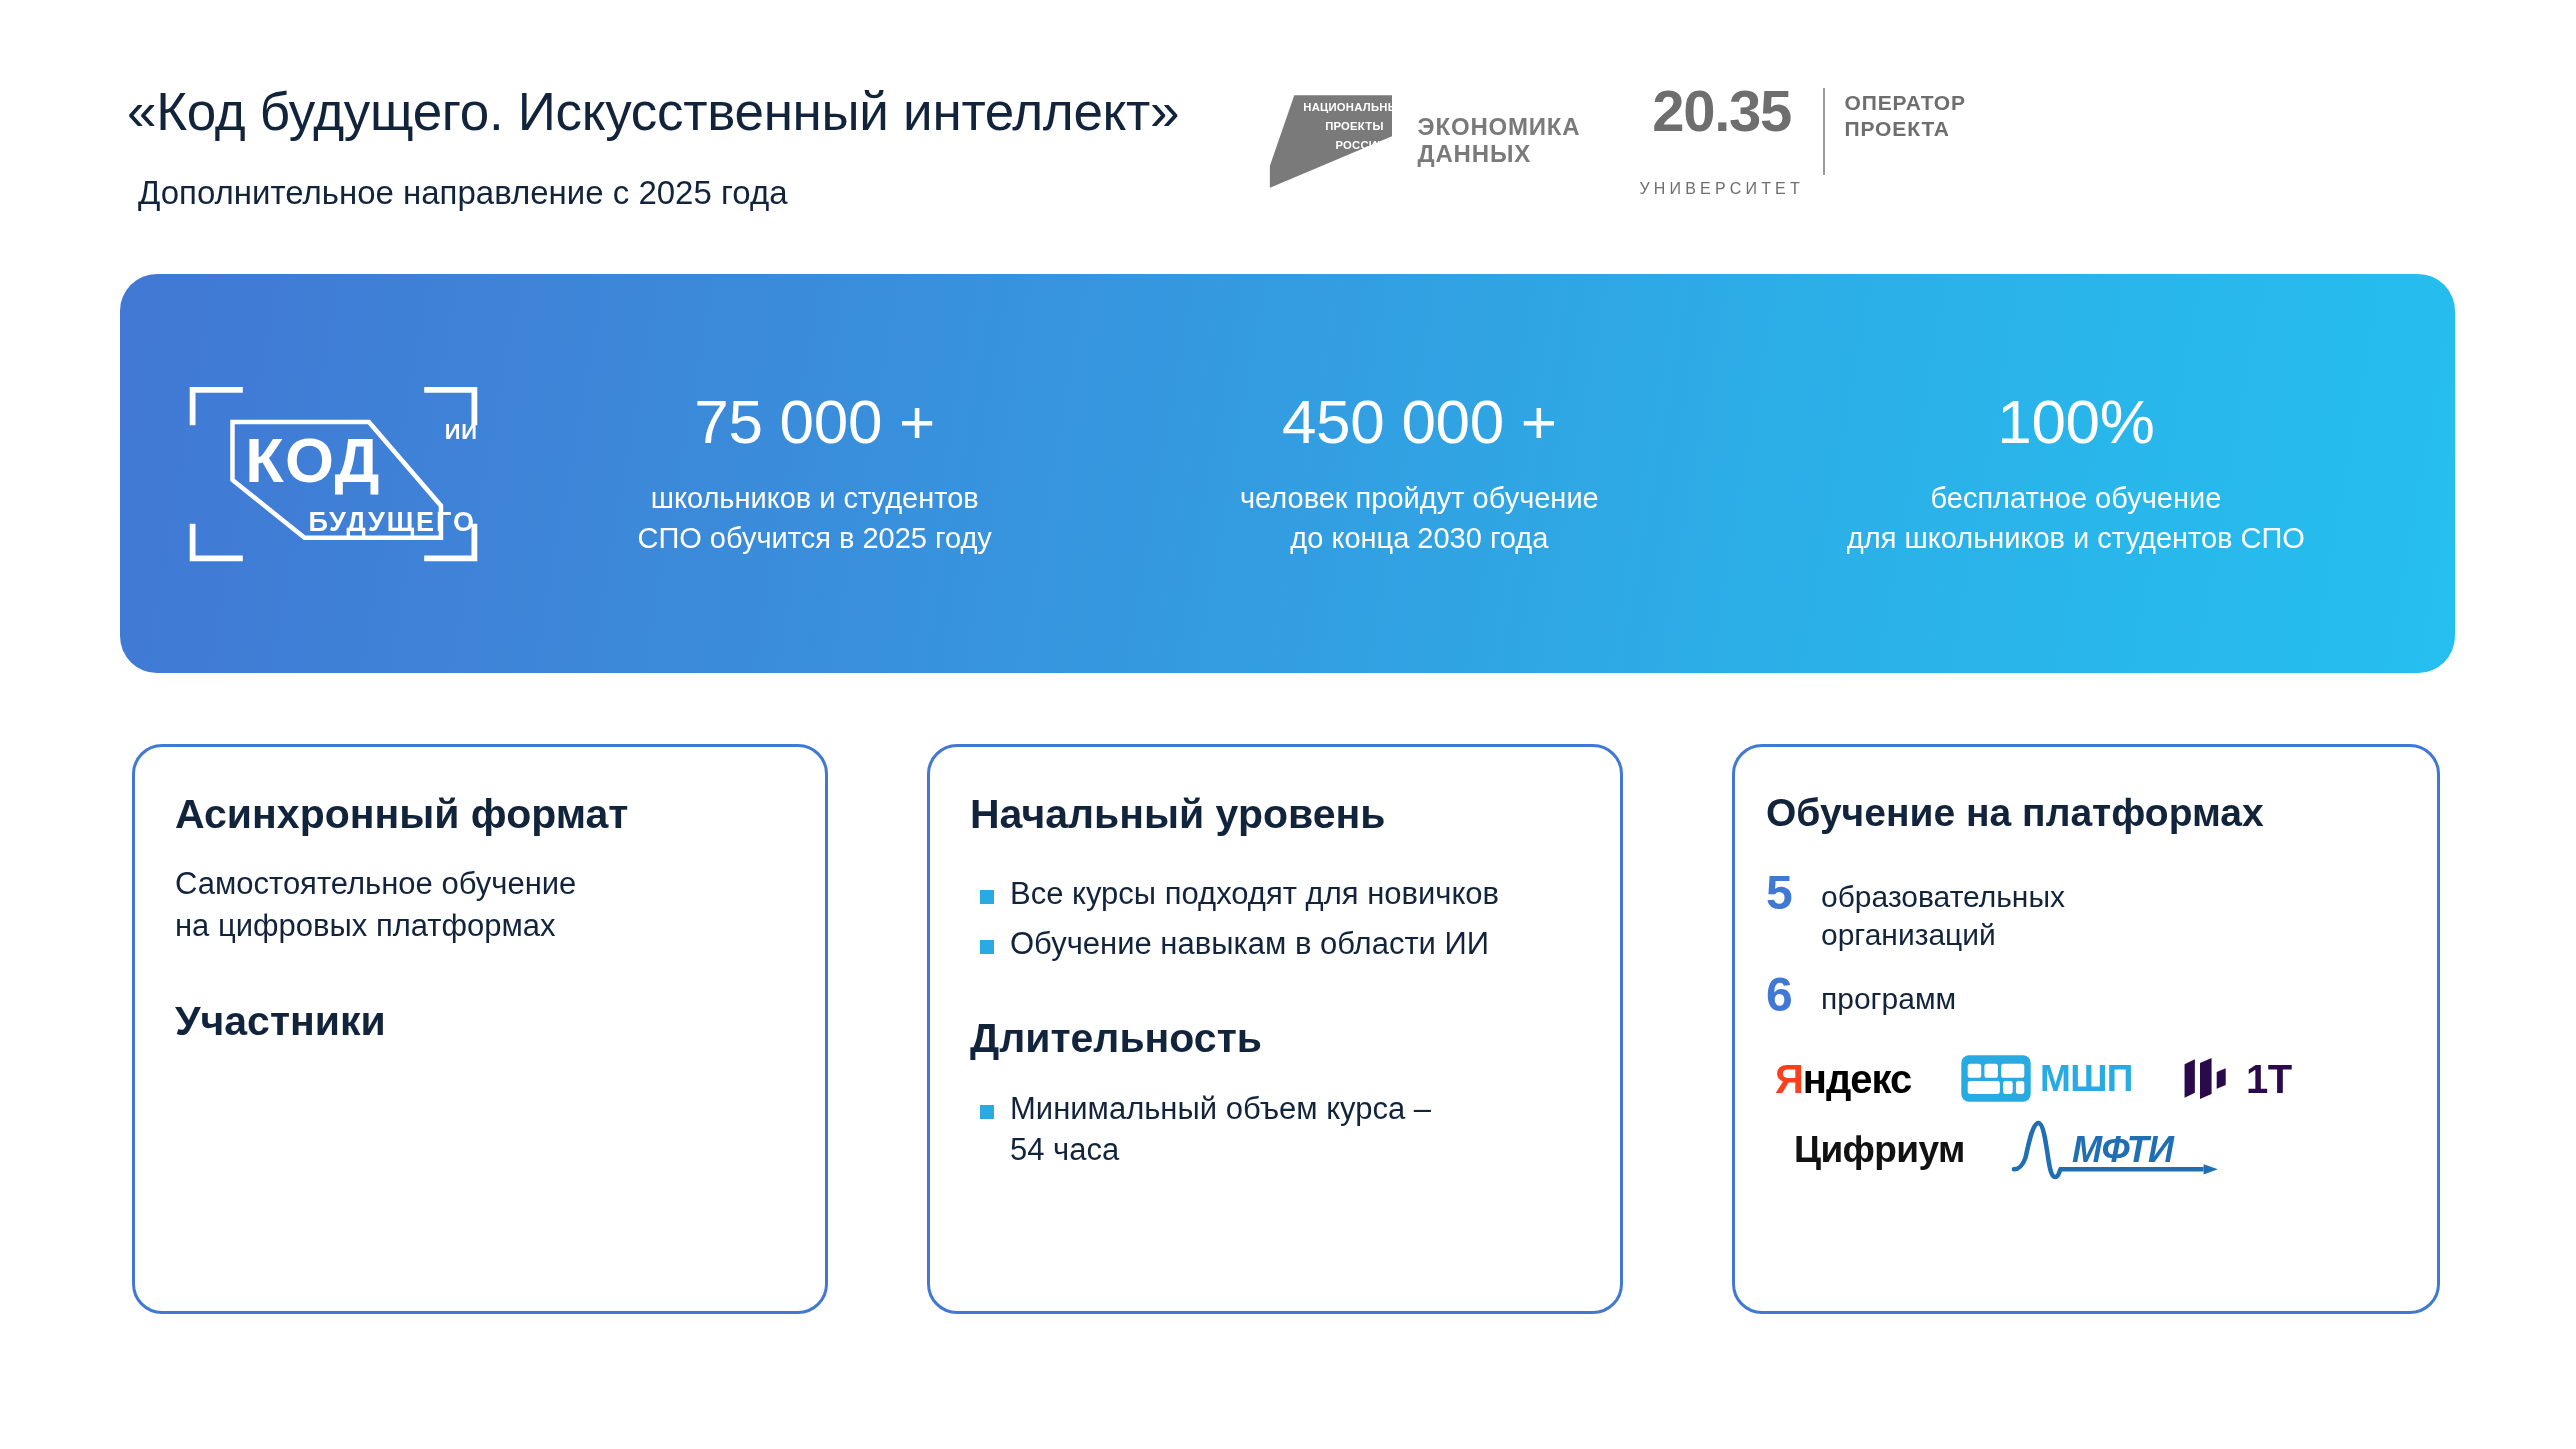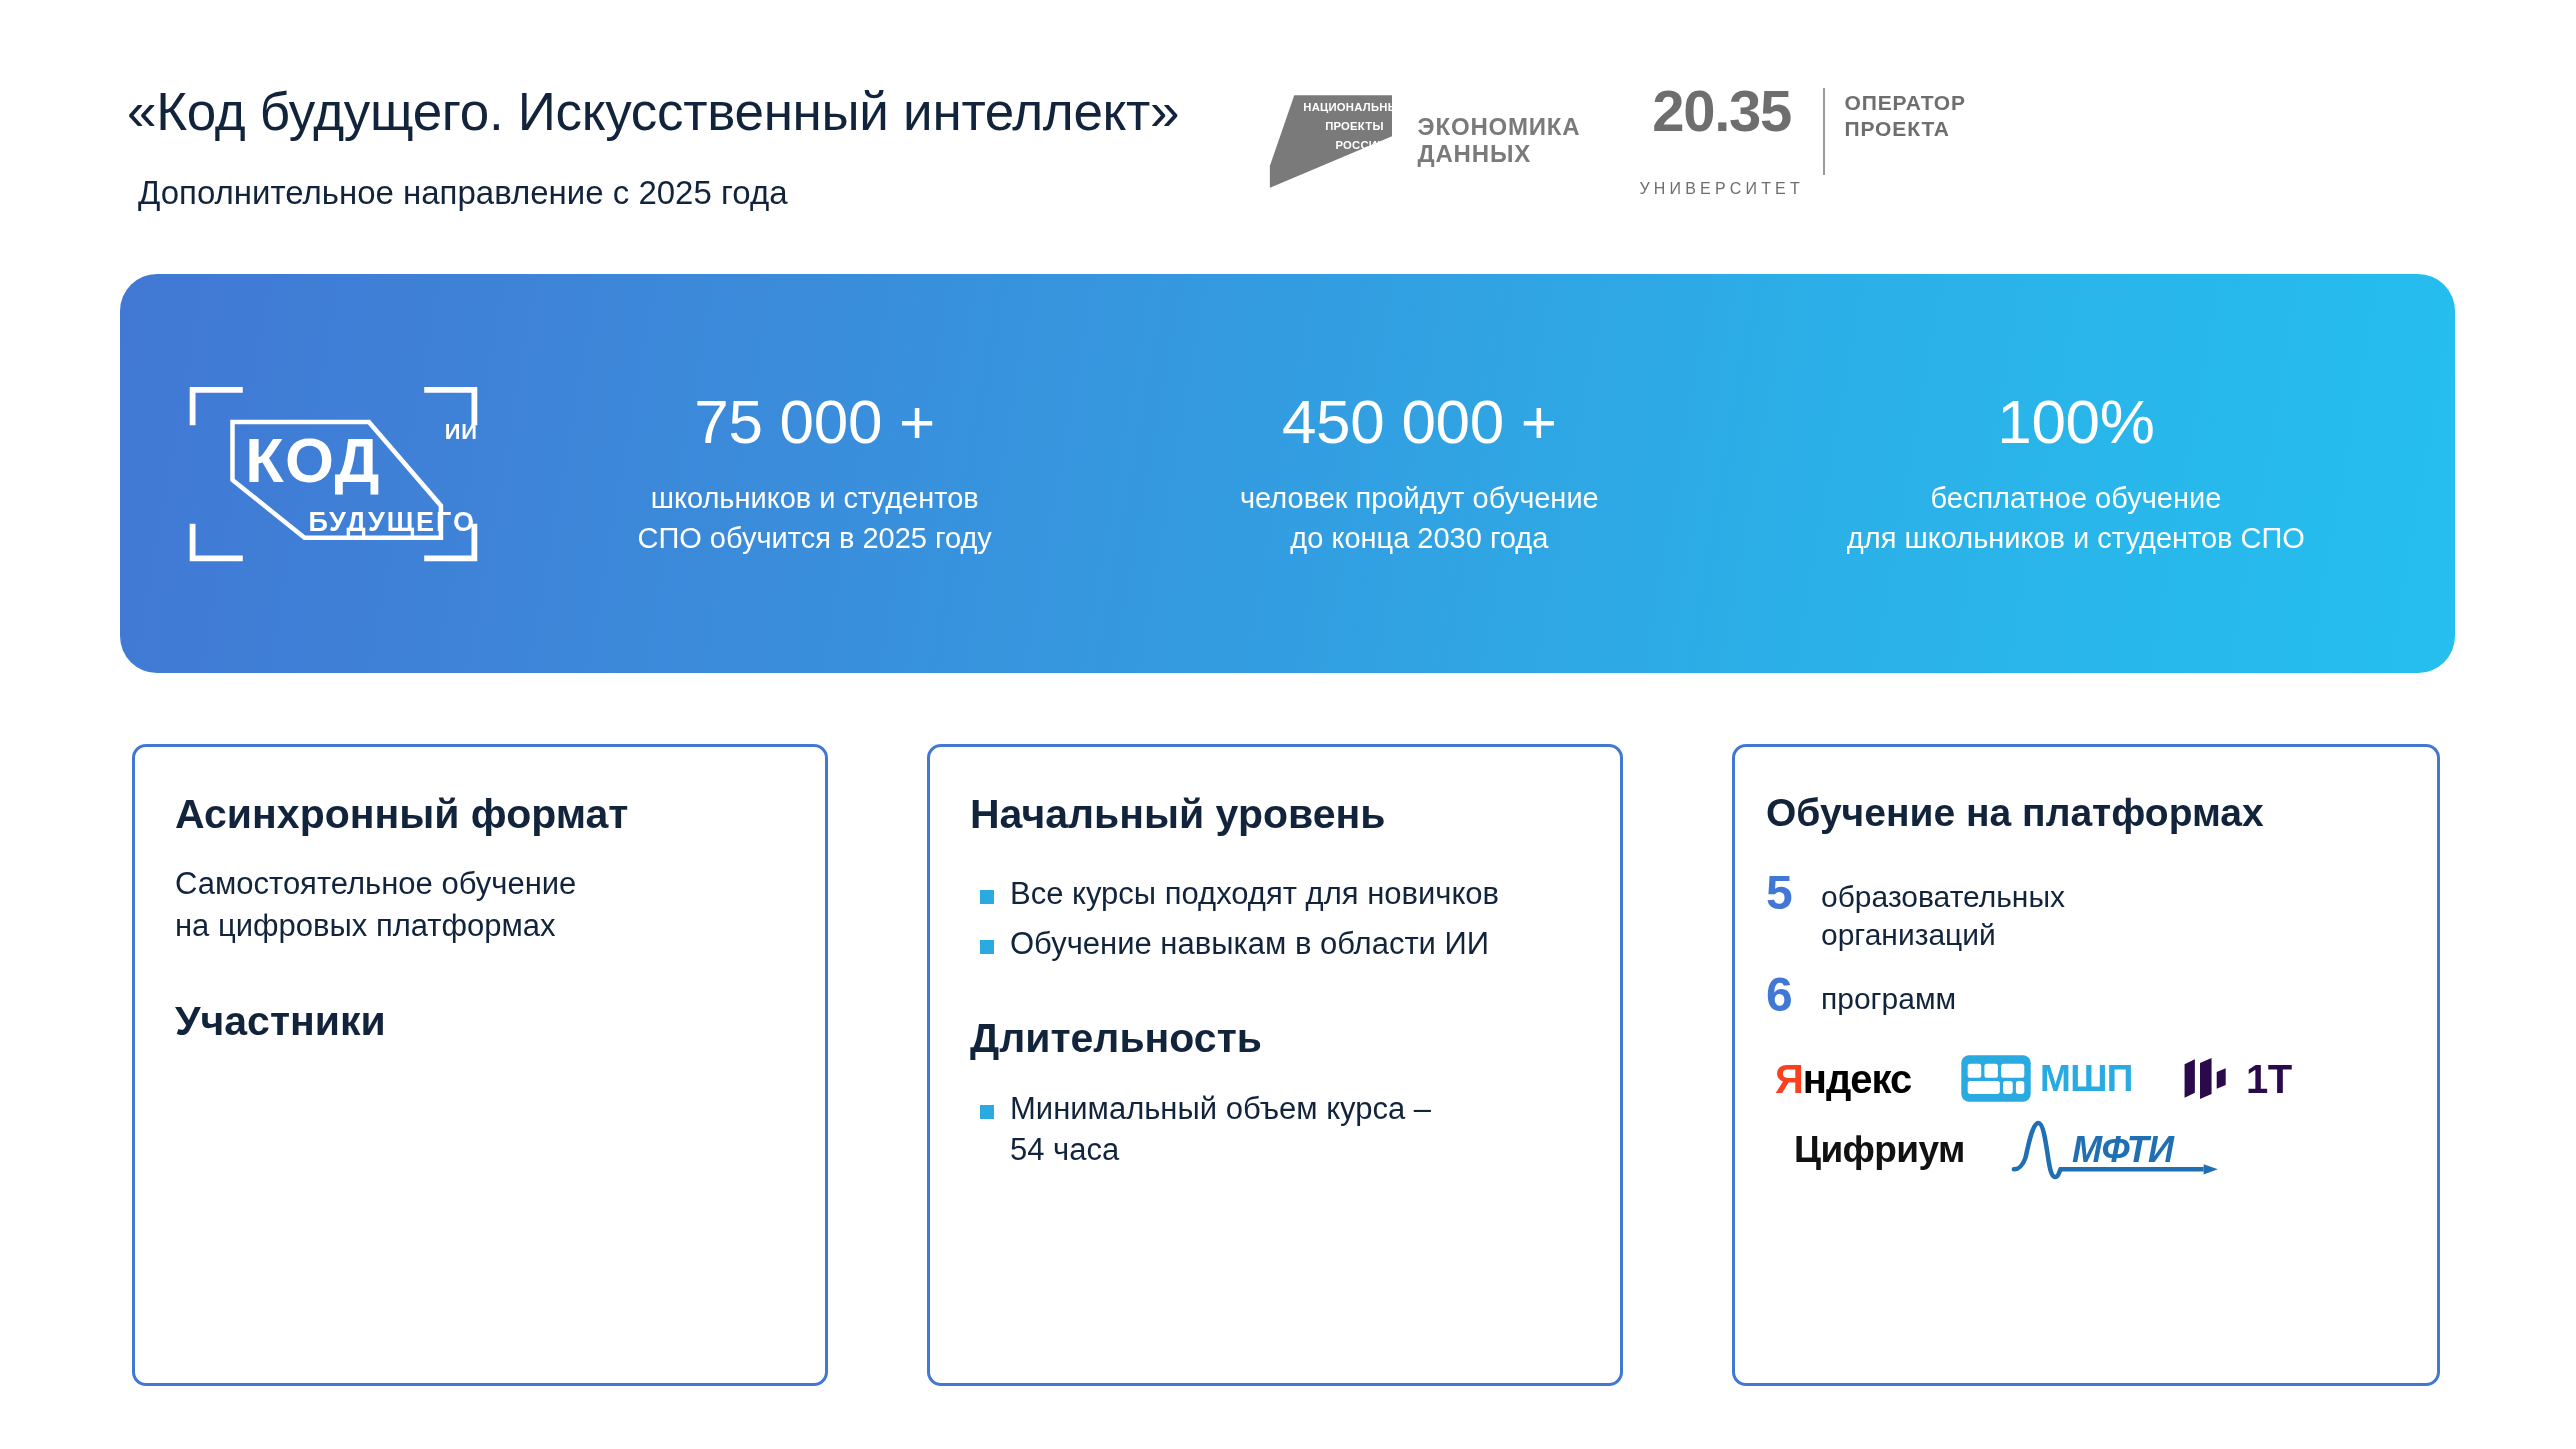--- a/index.html
+++ b/index.html
@@ -69,22 +69,22 @@
   }
   .stat{ text-align:center; color:#ffffff; }
   .stat-value{ font-size:62px; font-weight:400; line-height:1.05; letter-spacing:-0.3px;}
   .stat-label{ font-size:29px; font-weight:400; line-height:1.38; margin-top:23px; white-space:pre-line;}
 
   
   .cards{
     position:absolute; left:0; top:744px; width:2576px; height:580px;
   }
   .card{
-    position:absolute; top:0; height:642px;
-    border:3.9px solid #4178D4; border-radius:14px; background:#ffffff;
+    position:absolute; top:0; height:570px;
+    border:3.9px solid #4178D4; border-radius:30px; background:#ffffff;
     box-sizing:border-box;
   }
   #card-1{ left:132px; width:696px; }
   #card-2{ left:927px; width:696px; }
   #card-3{ left:1732px; width:708px; }
 
   .card-inner{ padding:44px 40px 0 40px; }
   #card-3 .card-inner{ padding-left:31px; padding-right:26px; }
 
   .card-h1{

